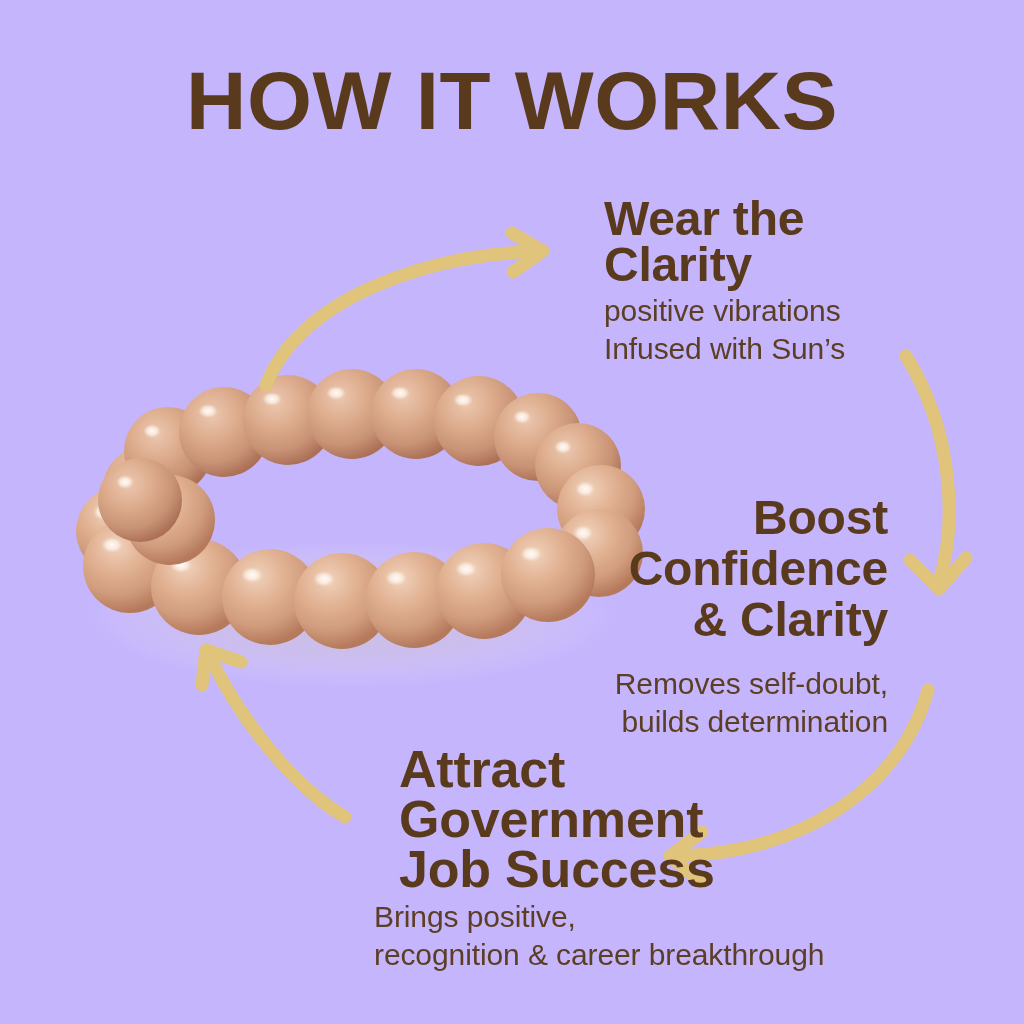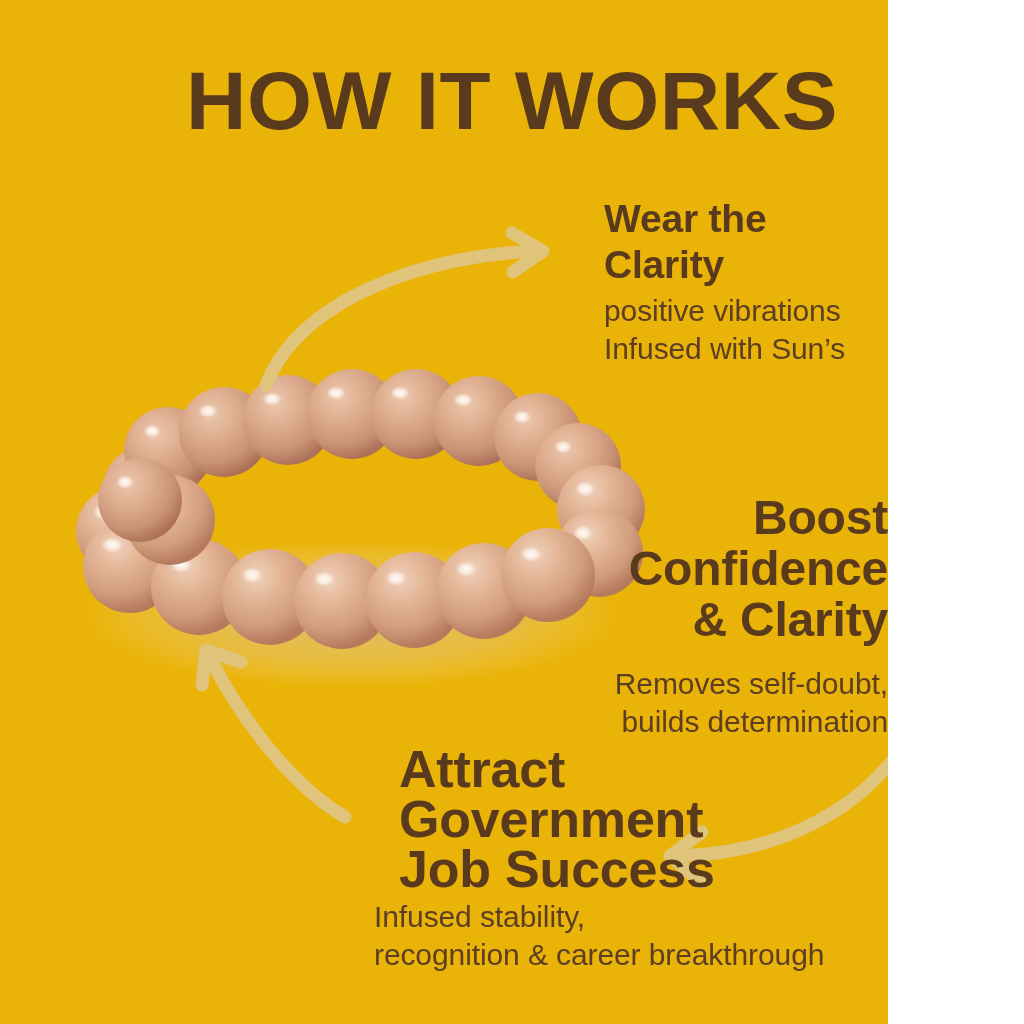--- a/index.html
+++ b/index.html
@@ -3,23 +3,23 @@
 <meta charset="utf-8">
 <title>How It Works Infographic</title>
 <style>
   html, body {
     margin: 0;
     padding: 0;
     background: #ffffff;
   }
   #canvas {
     position: relative;
-    width: 888px;
+    width: 1024px;
     height: 1024px;
-    background: #eab308;
+    background: #c4b5fd;
     overflow: hidden;
     font-family: "Liberation Sans", "DejaVu Sans", sans-serif;
     -webkit-font-smoothing: antialiased;
   }
 
   
   #title {
     position: absolute;
     left: 0;
     top: 58px;
@@ -34,21 +34,21 @@
     transform: scaleX(1.02);
     transform-origin: 50% 50%;
     white-space: nowrap;
   }
 
   
   .step { position: absolute; }
   .step-title {
     font-weight: 700;
     color: #5a3a1c;
-    font-size: 39px;
+    font-size: 48px;
     line-height: 46px;
     letter-spacing: -0.2px;
     margin: 0;
   }
   .step-desc {
     font-weight: 400;
     color: #5c3e24;
     font-size: 30px;
     line-height: 38px;
     letter-spacing: -0.1px;
@@ -258,18 +258,18 @@
     </div>
   </div>
 
   <div class="step" id="step-3">
     <div class="step-title">
       <div>Attract</div>
       <div>Government</div>
       <div>Job Success</div>
     </div>
     <div class="step-desc">
-      <div>Infused stability,</div>
+      <div>Brings positive,</div>
       <div>recognition &amp; career breakthrough</div>
     </div>
   </div>
 
 </div>
 
 </body></html>

